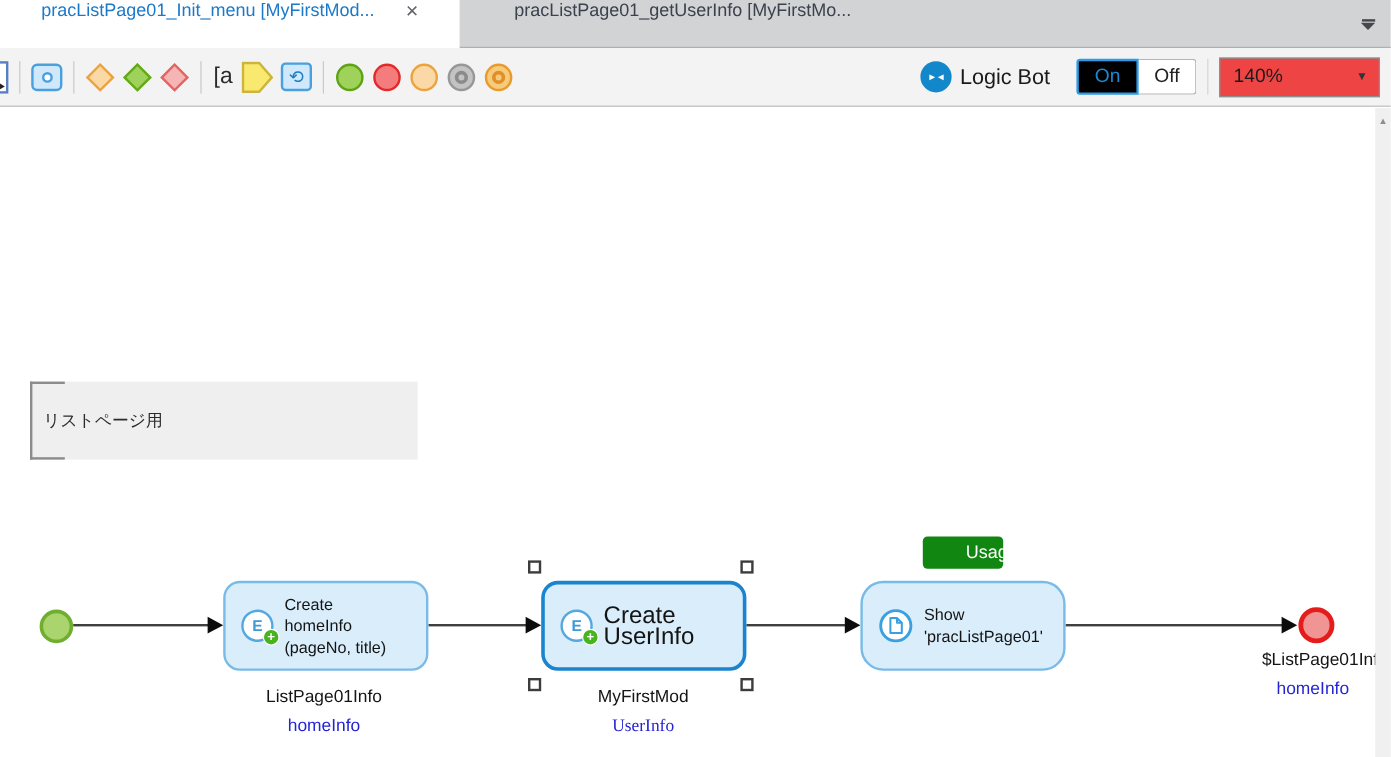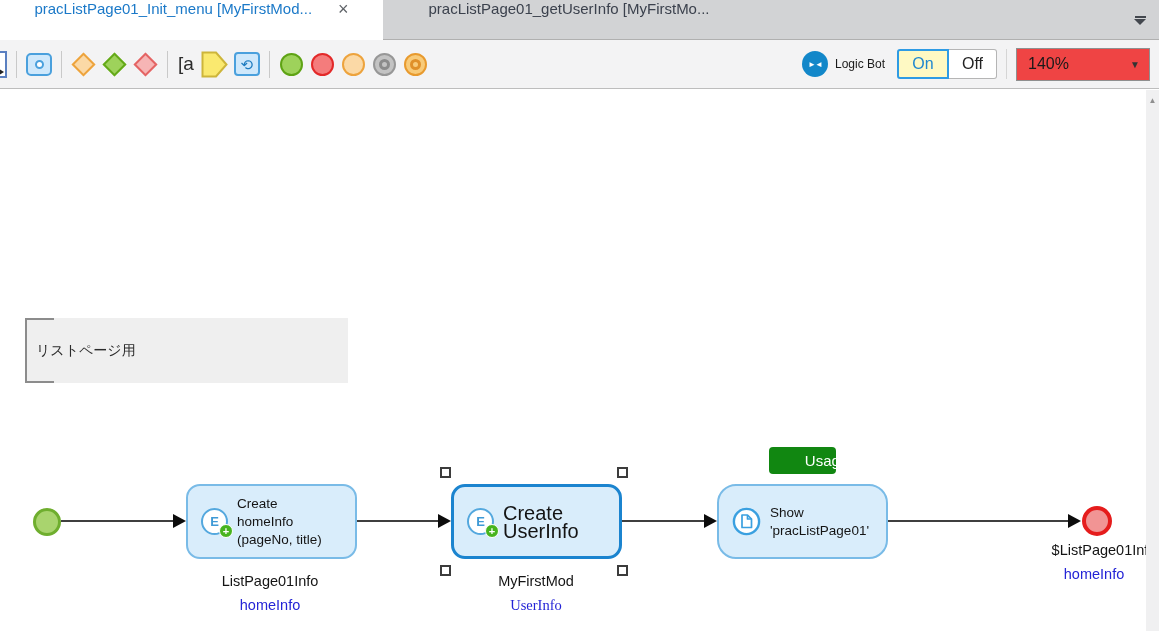--- a/index.html
+++ b/index.html
@@ -47,26 +47,26 @@
   .circ.orange { background:#fbd9a6; border:2px solid #eda33d; }
   .circ.donut  { display:flex; align-items:center; justify-content:center; }
   .circ.gray   { background:#c3c3c3; border:2px solid #979797; }
   .circ.gray .ring { width:11px; height:11px; border:3px solid #8b8b8b; border-radius:50%; }
   .circ.odonut { background:#f8cb7a; border:2px solid #e89a2e; }
   .circ.odonut .ring { width:11px; height:11px; border:3px solid #e0902a; border-radius:50%; }
   .tb-spacer { flex:1; }
   .lb-icon { width:26px; height:26px; border-radius:50%; background:#1287c9; color:#fff;
              display:flex; align-items:center; justify-content:center; font-size:8px;
              letter-spacing:-1px; margin-right:7px; }
-  .lb-label { font-size:12px; color:#1a1a1a; margin-right:12px; }
+  .lb-label { font-size:18px; color:#1a1a1a; margin-right:2px; }
   .toggle { display:flex; align-items:center; }
   .tg-btn { height:30px; display:flex; align-items:center; justify-content:center;
             font-size:16px; }
-  .tg-on  { width:52px; background:#fef9c3; border:2px solid #2e9be4; color:#1e87d0;
-            border-radius:3px 0 0 3px; }
+  .tg-on  { width:52px; background:#000000; border:2px solid #2e9be4; color:#1e87d0;
+            border-radius:3px 0 0 3px;margin-left:20px; }
   .tg-off { width:48px; background:#ffffff; border:1px solid #b5b5b5; border-left:none;
             color:#222; border-radius:0 3px 3px 0; }
   .tb-sep2 { width:1px; height:30px; background:#d5d5d5; margin:0 9px; }
   .zoom-select { width:134px; height:33px; background:#ef4444; border:1px solid #8f8f8f;
                  display:flex; align-items:center; margin-right:9px; position:relative; }
   .zoom-select .zv { font-size:16px; color:#1a1a1a; margin-left:11px; }
   .zoom-select .caret { position:absolute; right:9px; font-size:10px; color:#333; }
 
   
   .canvas { position:absolute; left:0; top:90px; width:1159px; height:541px; background:#fff; }

